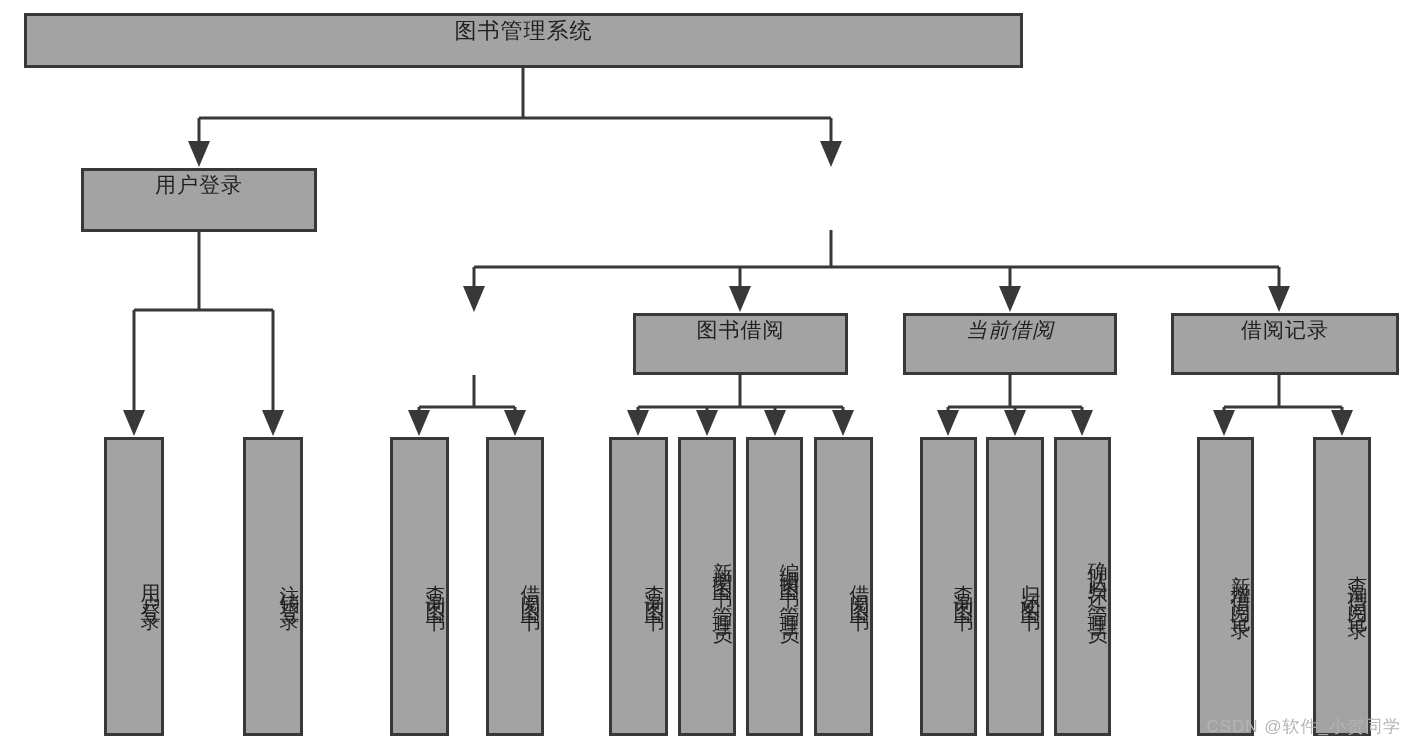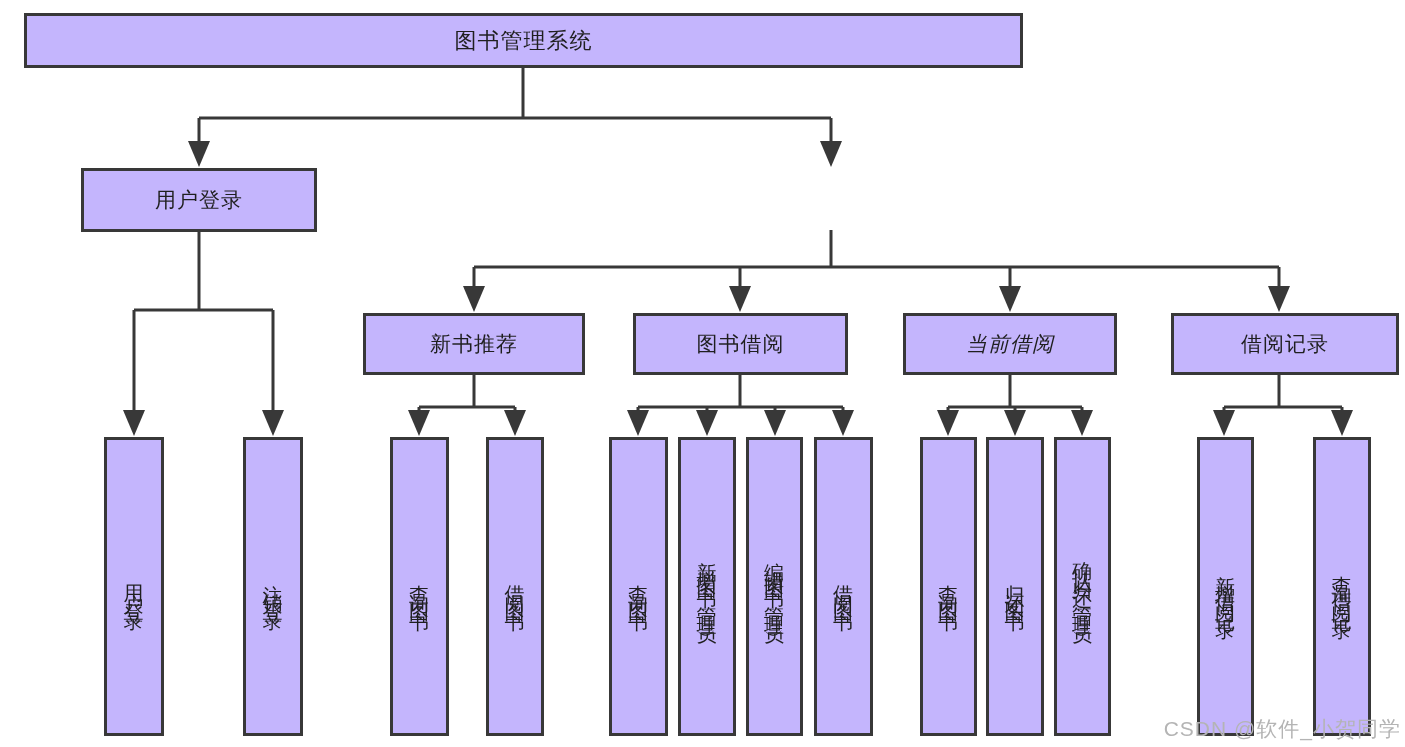--- a/index.html
+++ b/index.html
@@ -8,39 +8,39 @@
     width:1405px;height:747px;
     background:#ffffff;
     font-family:"Liberation Sans",sans-serif;
     overflow:hidden;
   }
   .connectors{position:absolute;left:0;top:0;width:1405px;height:747px;}
   .node{
     position:absolute;
     box-sizing:border-box;
     border:3px solid #383838;
-    background:#c4b5fd;
+    background:#a3a3a3;
     display:flex;
-    align-items:center;
+    align-items:flex-start;
     justify-content:center;
     color:#1f1f1f;
   }
   .node.h{font-size:21px;letter-spacing:1px;}
   .node.root{font-size:22px;letter-spacing:1px;}
   .node.v{
     writing-mode:vertical-rl;
     text-orientation:mixed;
     font-size:20px;
   }
   .node.v .vtxt{letter-spacing:9px;line-height:1;}
   .watermark{
     position:absolute;
     right:4px;
     top:715px;
-    font-size:21px;
+    font-size:17px;
     color:#b4b4b4;
     letter-spacing:1px;
     white-space:nowrap;
   }
   
   .n-root{left:24px;top:13px;width:999px;height:55px;}
   .n-userlogin{left:81px;top:168px;width:236px;height:64px;}
   .n-bookmgmt{left:713px;top:168px;width:236px;height:64px;}
   .n-newrec{left:363px;top:313px;width:222px;height:62px;}
   .n-borrow{left:633px;top:313px;width:215px;height:62px;}
@@ -100,23 +100,20 @@
   </svg>
 
   <div class="node root n-root">
     <span>图书管理系统</span>
   </div>
 
   <div class="node h n-userlogin">
     <span>用户登录</span>
   </div>
 
-  <div class="node h n-newrec">
-    <span>新书推荐</span>
-  </div>
   <div class="node h n-borrow">
     <span>图书借阅</span>
   </div>
   <div class="node h n-current">
     <span>当前借阅</span>
   </div>
   <div class="node h n-records">
     <span>借阅记录</span>
   </div>
 

